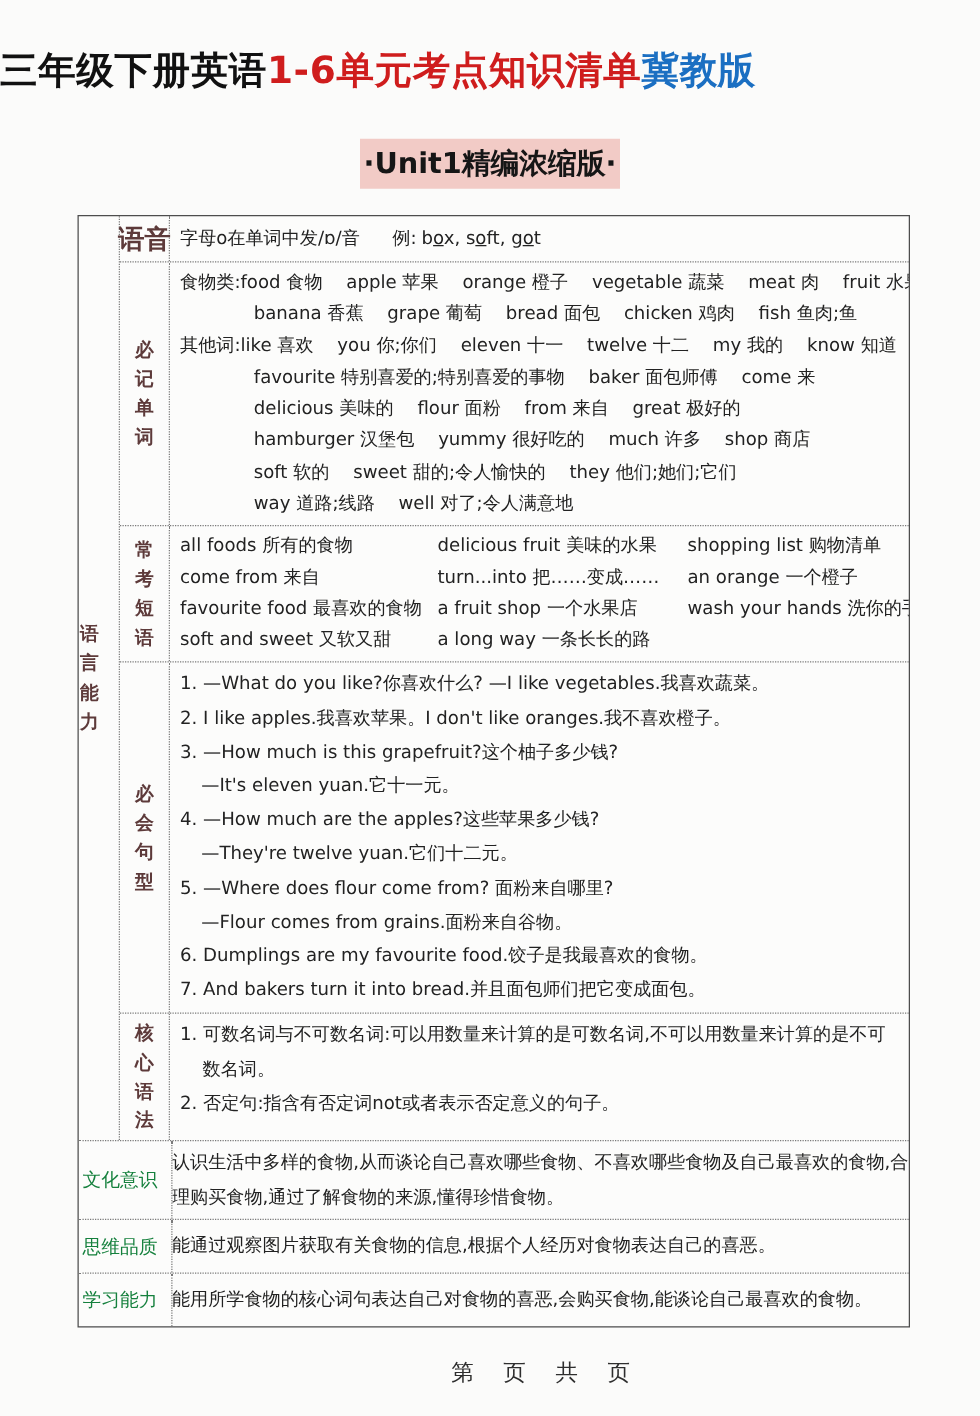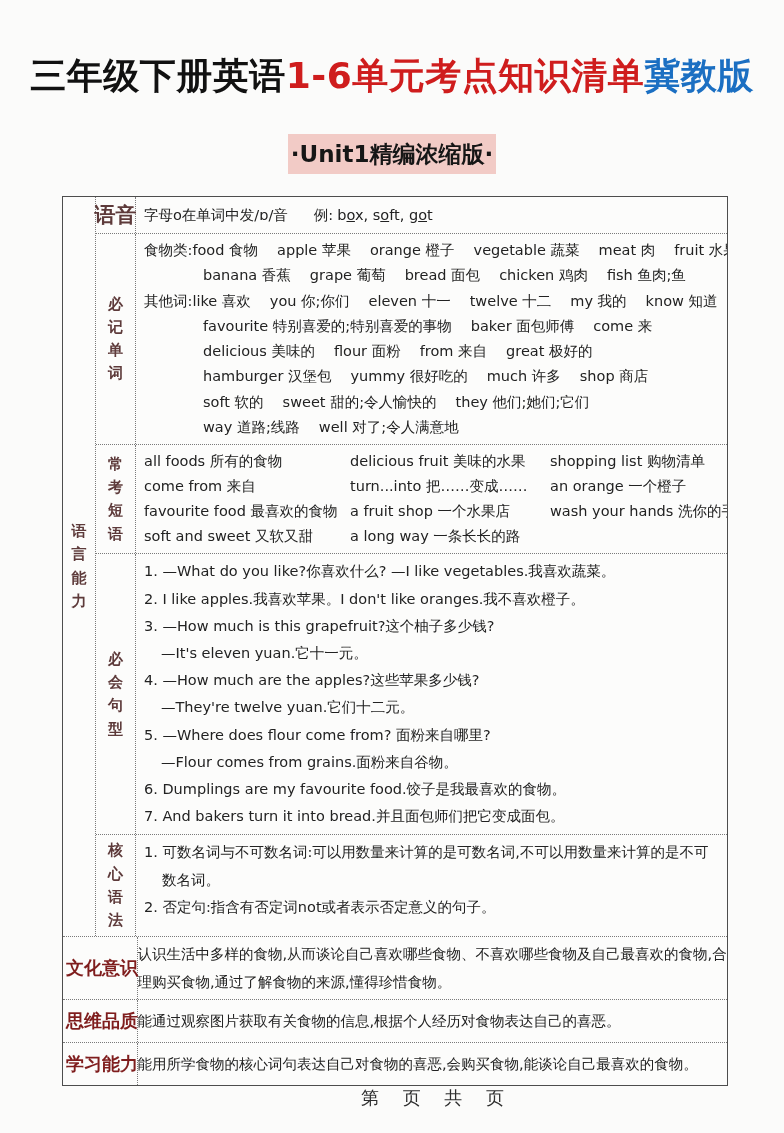--- a/index.html
+++ b/index.html
@@ -2,45 +2,45 @@
 <html><head>
 <meta charset="utf-8">
 <style>
   html,body{margin:0;padding:0;}
   body{
     width:784px;height:1133px;position:relative;background:#fbfbfa;
     font-family:"DejaVu Sans","Liberation Sans",sans-serif;color:#222;
     overflow:hidden;
   }
   
-  .title{margin-top:52px;text-align:center;font-size:36px;font-weight:bold;
+  .title{margin-top:36px;font-size:30px;font-weight:bold;
          letter-spacing:.5px;white-space:nowrap;color:#111;}
   .title .t-red{color:#cf1d1d;}
   .title .t-blue{color:#1b6fc2;}
   .subtitle{margin-top:38px;text-align:center;font-size:23px;font-weight:bold;color:#161616;}
   .subtitle .hl{background:#f2cbc6;padding:7px 3px;}
   
   .sheet{position:relative;margin:26px 0 0 62px;width:666px;
          border:1.6px solid #4d4d4d;box-sizing:border-box;background:#fcfcfb;}
   .upper{display:flex;border-bottom:1.4px dotted #7a7a7a;}
   .colA{width:33px;border-right:1.4px dotted #7a7a7a;display:flex;
-        align-items:center;justify-content:center;box-sizing:border-box;flex:none;}
+        align-items:center;box-sizing:border-box;flex:none;}
   .upper-rows{flex:1;min-width:0;}
   .urow{display:flex;border-bottom:1.4px dotted #7a7a7a;}
   .urow:last-child{border-bottom:none;}
   .colB{width:40px;border-right:1.4px dotted #7a7a7a;display:flex;
         align-items:center;justify-content:center;box-sizing:border-box;flex:none;padding:4px 0;}
   .vlabel{width:17px;text-align:center;font-weight:bold;color:#5d3a3a;
           font-size:15px;line-height:1.55;word-break:break-all;}
   .hlabel{font-weight:bold;color:#5d3a3a;font-size:21px;white-space:nowrap;}
   .cell{flex:1;min-width:0;padding:4px 8px;font-size:14.5px;overflow:hidden;}
   .lrow{display:flex;border-bottom:1.4px dotted #7a7a7a;}
   .lrow:last-child{border-bottom:none;}
   .colAB{width:74.5px;border-right:1.4px dotted #7a7a7a;display:flex;align-items:center;
-         box-sizing:border-box;flex:none;padding-left:3px;font-weight:bold;font-size:18px;color:#7f1d1d;white-space:nowrap;}
+         box-sizing:border-box;flex:none;padding-left:3px;font-weight:normal;font-size:15px;color:#15803d;white-space:nowrap;}
   
   .phonics-cell{display:flex;align-items:center;line-height:24px;}
   .phonics-rule{white-space:nowrap;text-align:right;}
   .ex-label{margin-left:26px;margin-right:4px;white-space:nowrap;}
   .word-line{display:flex;gap:19px;line-height:25.3px;white-space:nowrap;}
   .word-line.indent{padding-left:59px;}
   .word-item{flex:none;}
   .phrase-line{display:grid;grid-template-columns:206px 200px auto;line-height:25px;white-space:nowrap;}
   .sentence-line{line-height:27.2px;white-space:nowrap;}
   .sentence-line.indent{padding-left:17px;}

